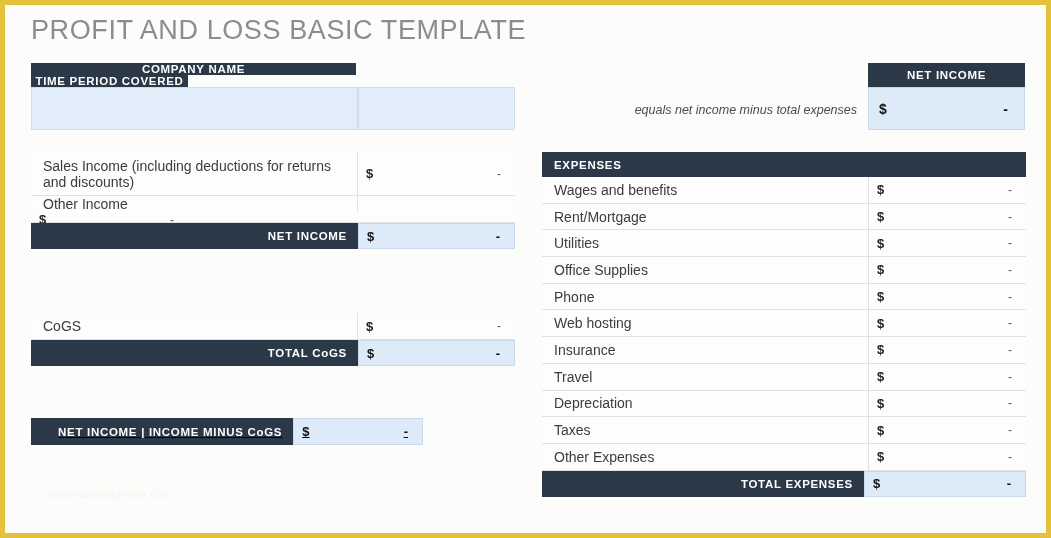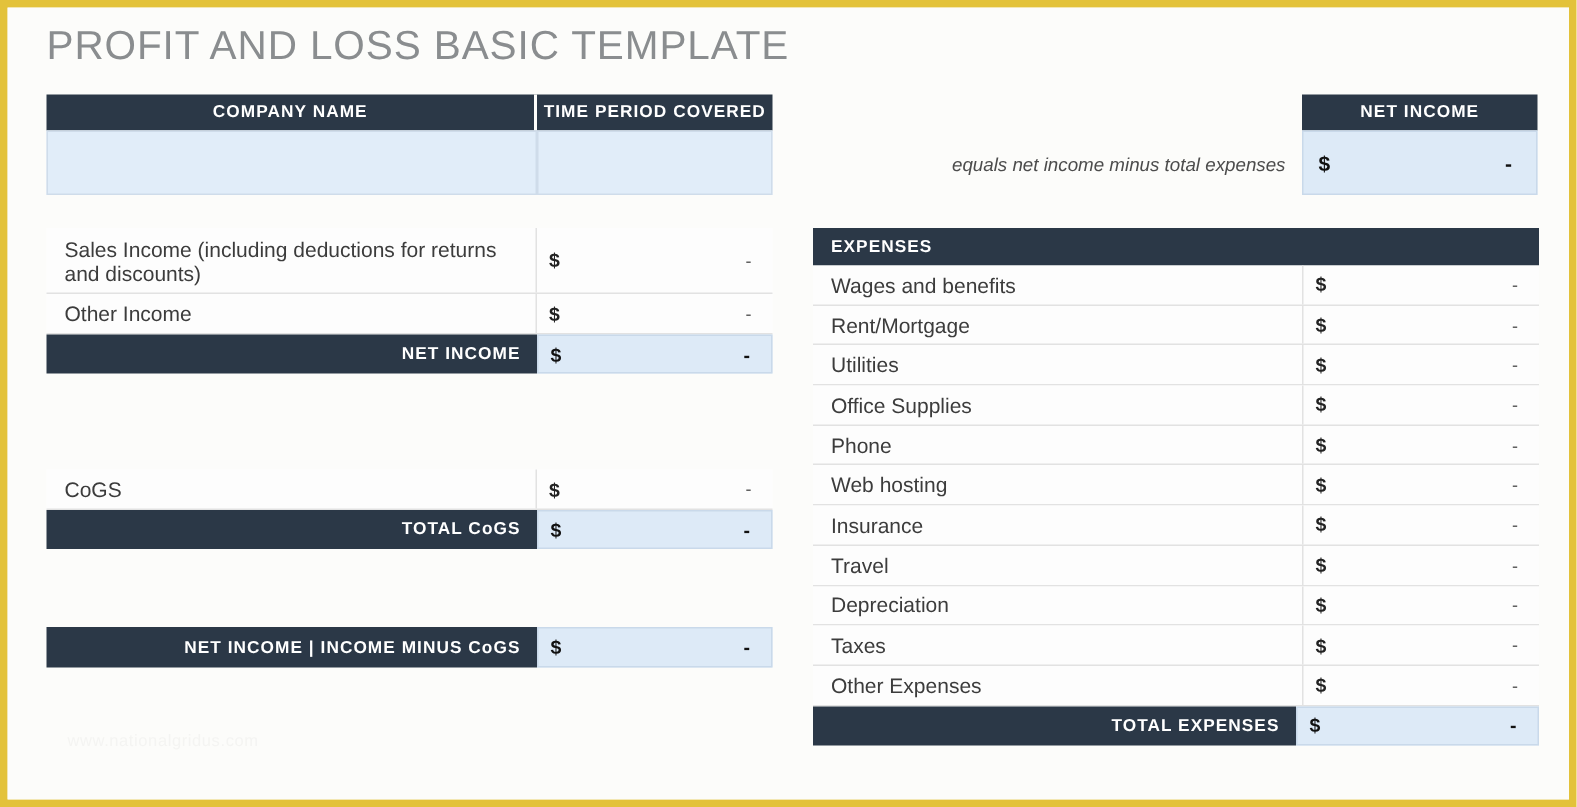--- a/index.html
+++ b/index.html
@@ -114,21 +114,21 @@
     padding: 0 14px 0 8px;
     font-size: 13px;
     color: #111;
     border: 1px solid #c9d9ea;
   }
   .total-row .tot-amt .cur { font-weight: bold; }
   .total-row .tot-amt .val { font-weight: bold; }
 
   
   #company-block { left: 26px; top: 58px; width: 484px; height: 67px; }
-  #company-block .head { display: flex; height: 24px; }
+  #company-block .head { display: flex; height: 24px; flex-direction: column; }
   #company-block .head .c1 { width: 327px; border-right: 2px solid #fdfdfb; }
   #company-block .head .c2 { width: 157px; }
   #company-block .body { display: flex; height: 43px; }
   #company-block .body .c1 {
     width: 327px; background: #e1edf9; border: 1px solid #cfdcea; box-sizing: border-box;
   }
   #company-block .body .c2 {
     width: 157px; background: #e1edf9; border: 1px solid #cfdcea; box-sizing: border-box;
   }
 
@@ -170,21 +170,21 @@
 
   
   #cogs-tbl { left: 26px; top: 308px; width: 484px; }
   #cogs-tbl .hdr-bar { height: 25px; }
   #cogs-tbl .row .lbl { width: 327px; }
   #cogs-tbl .row .amt { width: 157px; }
   #cogs-tbl .total-row .tot-lbl { width: 327px; height: 26px; }
   #cogs-tbl .total-row .tot-amt { width: 157px; height: 26px; }
 
   
-  #netcogs-strip { left: 26px; top: 413px; width: 484px; }
+  #netcogs-strip { left: 26px; top: 413px; width: 392px; text-decoration: underline; }
   #netcogs-strip .tot-lbl { width: 327px; height: 27px; }
   #netcogs-strip .tot-amt { width: 157px; height: 27px; font-size: 13px; }
 
   
   #expenses-tbl { left: 537px; top: 147px; width: 484px; }
   #expenses-tbl .hdr-bar { height: 25px; }
   #expenses-tbl .row { height: 26.7px; text-align: center; }
   #expenses-tbl .row .lbl { width: 327px; }
   #expenses-tbl .row .amt { width: 157px; }
   #expenses-tbl .total-row .tot-lbl { width: 322px; height: 26px; }
@@ -232,21 +232,21 @@
     <div class="tbl" id="income-tbl">
 
       <div class="row" style="height:44px;">
         <div class="lbl">Sales Income (including deductions for returns and discounts)</div>
         <div class="amt">
           <span class="cur">$</span>
           <span class="val">-</span>
         </div>
       </div>
 
-      <div class="row" style="height:27px;">
+      <div class="row" style="height:27px;flex-direction:column;">
         <div class="lbl">Other  Income</div>
         <div class="amt">
           <span class="cur">$</span>
           <span class="val">-</span>
         </div>
       </div>
 
       <div class="total-row">
         <div class="tot-lbl">NET INCOME</div>
         <div class="tot-amt">

